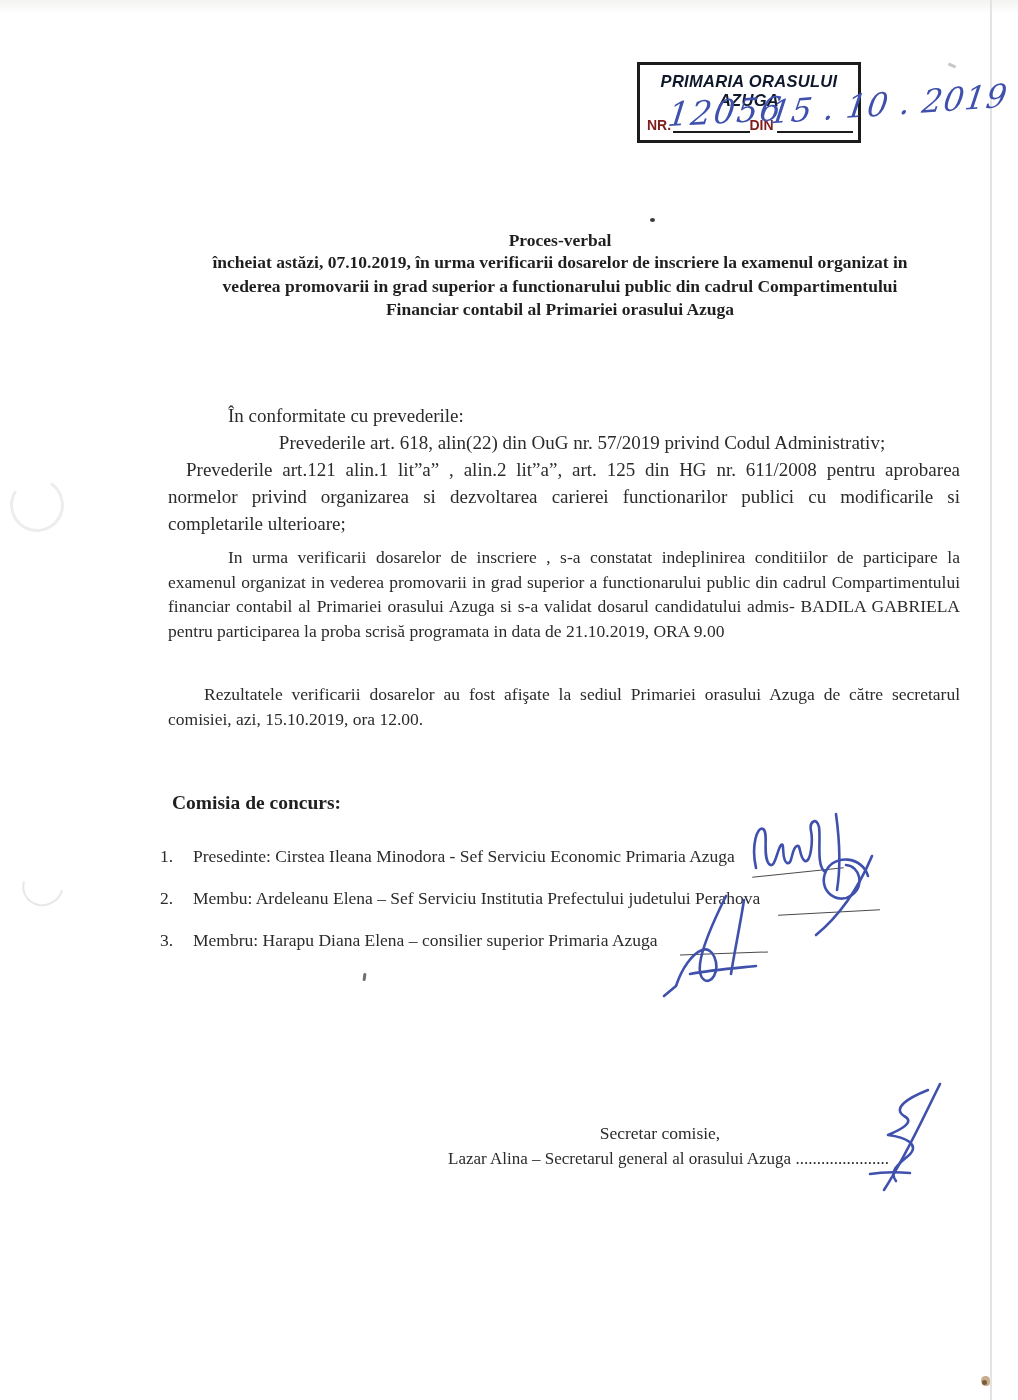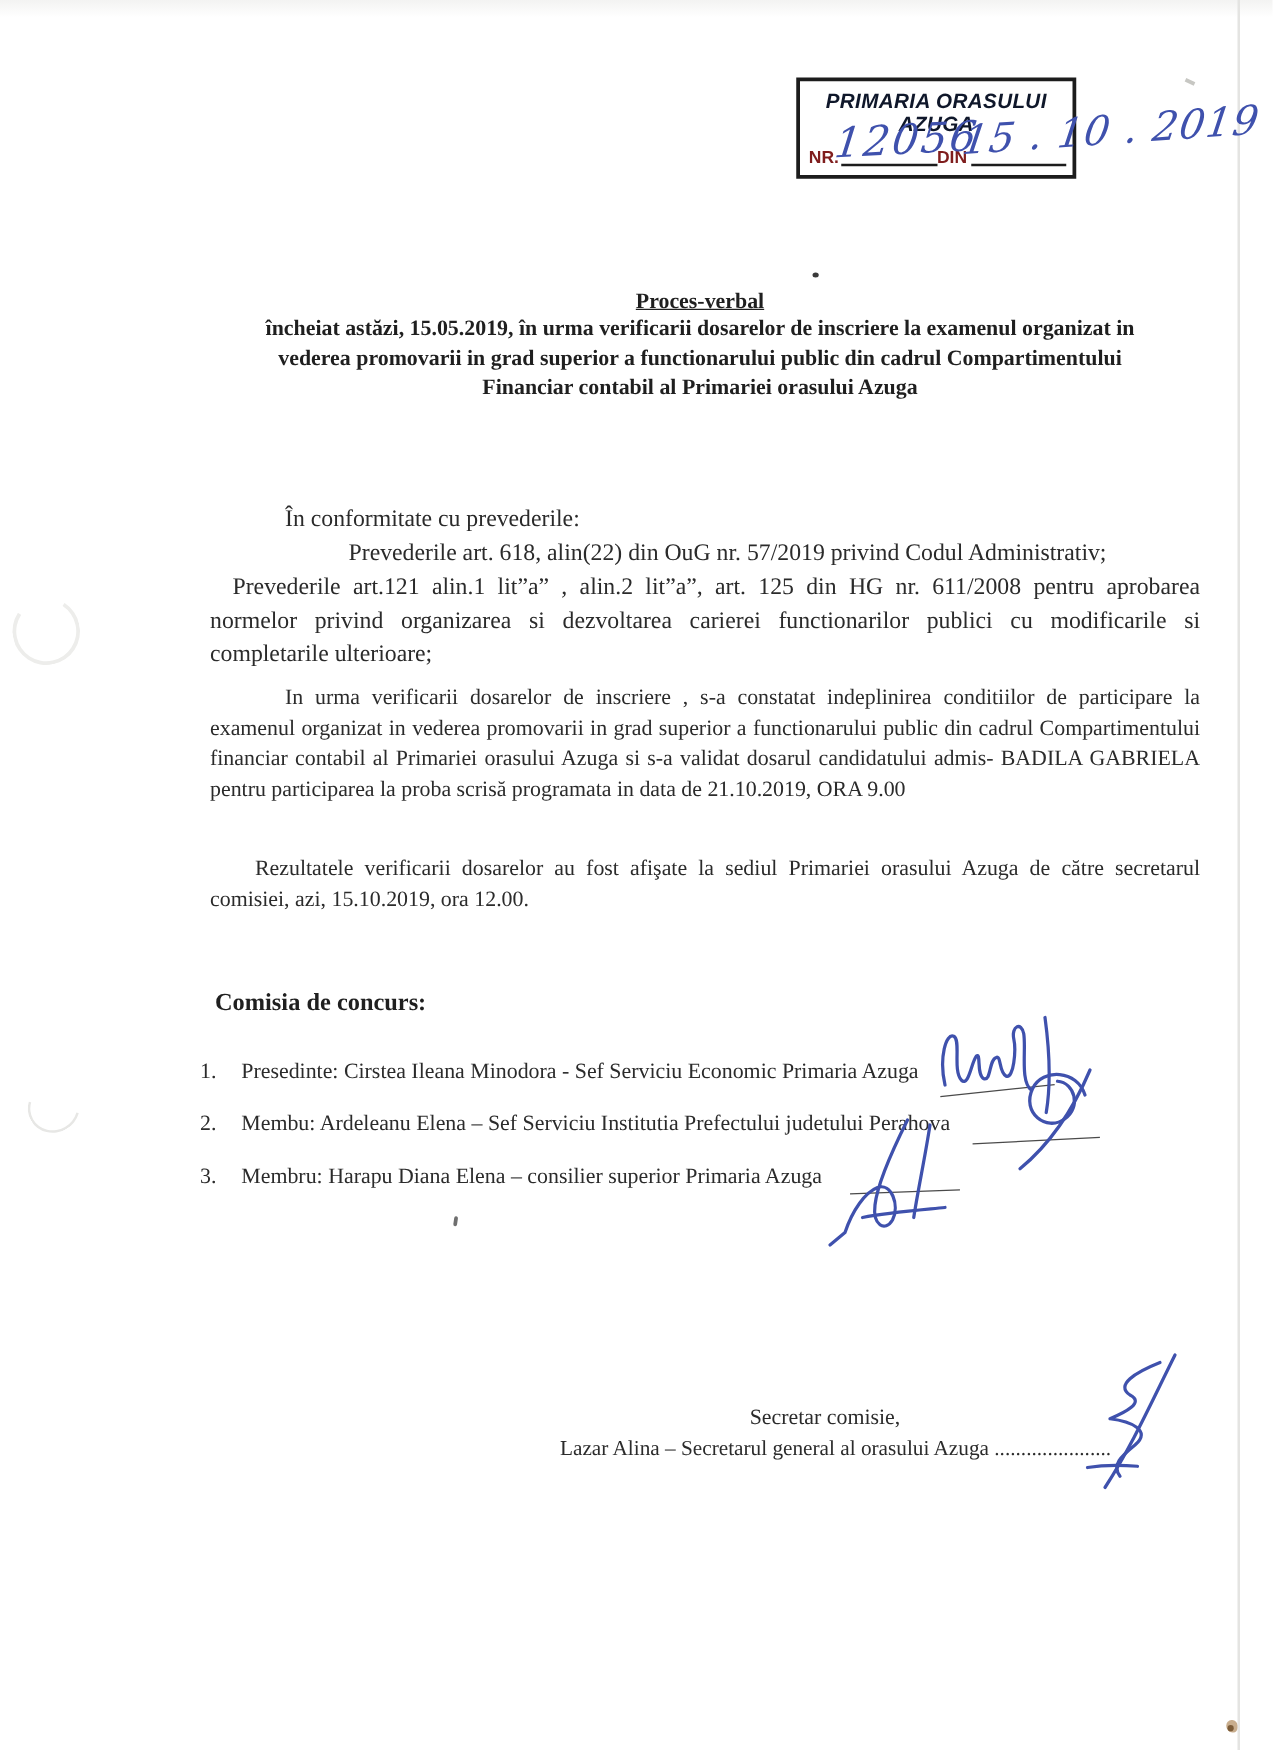--- a/index.html
+++ b/index.html
@@ -43,21 +43,21 @@
   .artifact-speck::after { content:""; position:absolute; left:1px; top:4px; width:5px;
     height:5px; background:#7c5c38; border-radius:50%; }
   .punch1 { position:absolute; left:10px; top:478px; width:54px; height:54px;
     border:3px solid #ededeb; border-radius:50%; border-top-color:transparent; transform:rotate(-12deg); }
   .punch2 { position:absolute; left:22px; top:866px; width:42px; height:40px;
     border:2.5px solid #e7e7e5; border-radius:50%; border-top-color:transparent;
     border-right-color:transparent; transform:rotate(-30deg); }
 
   
   .title-block { position:absolute; left:158px; top:230px; width:804px; text-align:center; }
-  .doc-title { font-size:17.5px; font-weight:bold; text-decoration:underline; color:#1f1f1f; }
+  .doc-title { font-size:17.5px; font-weight:bold; color:#1f1f1f; }
   .intro-line { font-size:17.5px; font-weight:bold; line-height:23.5px; color:#1f1f1f; }
 
   .legal { position:absolute; left:168px; top:402px; width:792px; font-size:19px; line-height:27px; }
   .legal-l1 { padding-left:60px; }
   .legal-l2 { padding-left:36px;text-align:center; }
   .legal-p  { text-align:justify; text-indent:18px;font-family:Liberation Serif, serif; }
 
   .para { position:absolute; left:168px; width:792px; font-size:17.5px;
     line-height:24.6px; text-align:justify; }
   .para1 { top:545px; text-indent:60px; }
@@ -106,21 +106,21 @@
     <span class="hw hw-date">15 . 10 . 2019</span>
   </div>
 
   <div class="artifact-dot"></div>
   <div class="artifact-tick"></div>
   <div class="punch1"></div>
   <div class="punch2"></div>
 
   <div class="title-block">
     <div class="doc-title">Proces-verbal</div>
-    <div class="intro-line">încheiat astăzi, 15.05.2019, în urma verificarii dosarelor de inscriere la examenul organizat in</div>
+    <div class="intro-line">încheiat astăzi, 07.10.2019, în urma verificarii dosarelor de inscriere la examenul organizat in</div>
     <div class="intro-line">vederea promovarii in  grad superior a functionarului public din  cadrul Compartimentului</div>
     <div class="intro-line">Financiar contabil al Primariei orasului Azuga</div>
   </div>
 
   <div class="legal">
     <div class="legal-l1">În conformitate cu prevederile:</div>
     <div class="legal-l2">Prevederile  art. 618, alin(22) din OuG nr. 57/2019 privind Codul Administrativ;</div>
     <div class="legal-p">Prevederile art.121 alin.1 lit”a” , alin.2 lit”a”, art. 125 din HG nr. 611/2008 pentru aprobarea normelor privind organizarea si dezvoltarea carierei functionarilor publici cu modificarile si completarile ulterioare;</div>
   </div>
 

